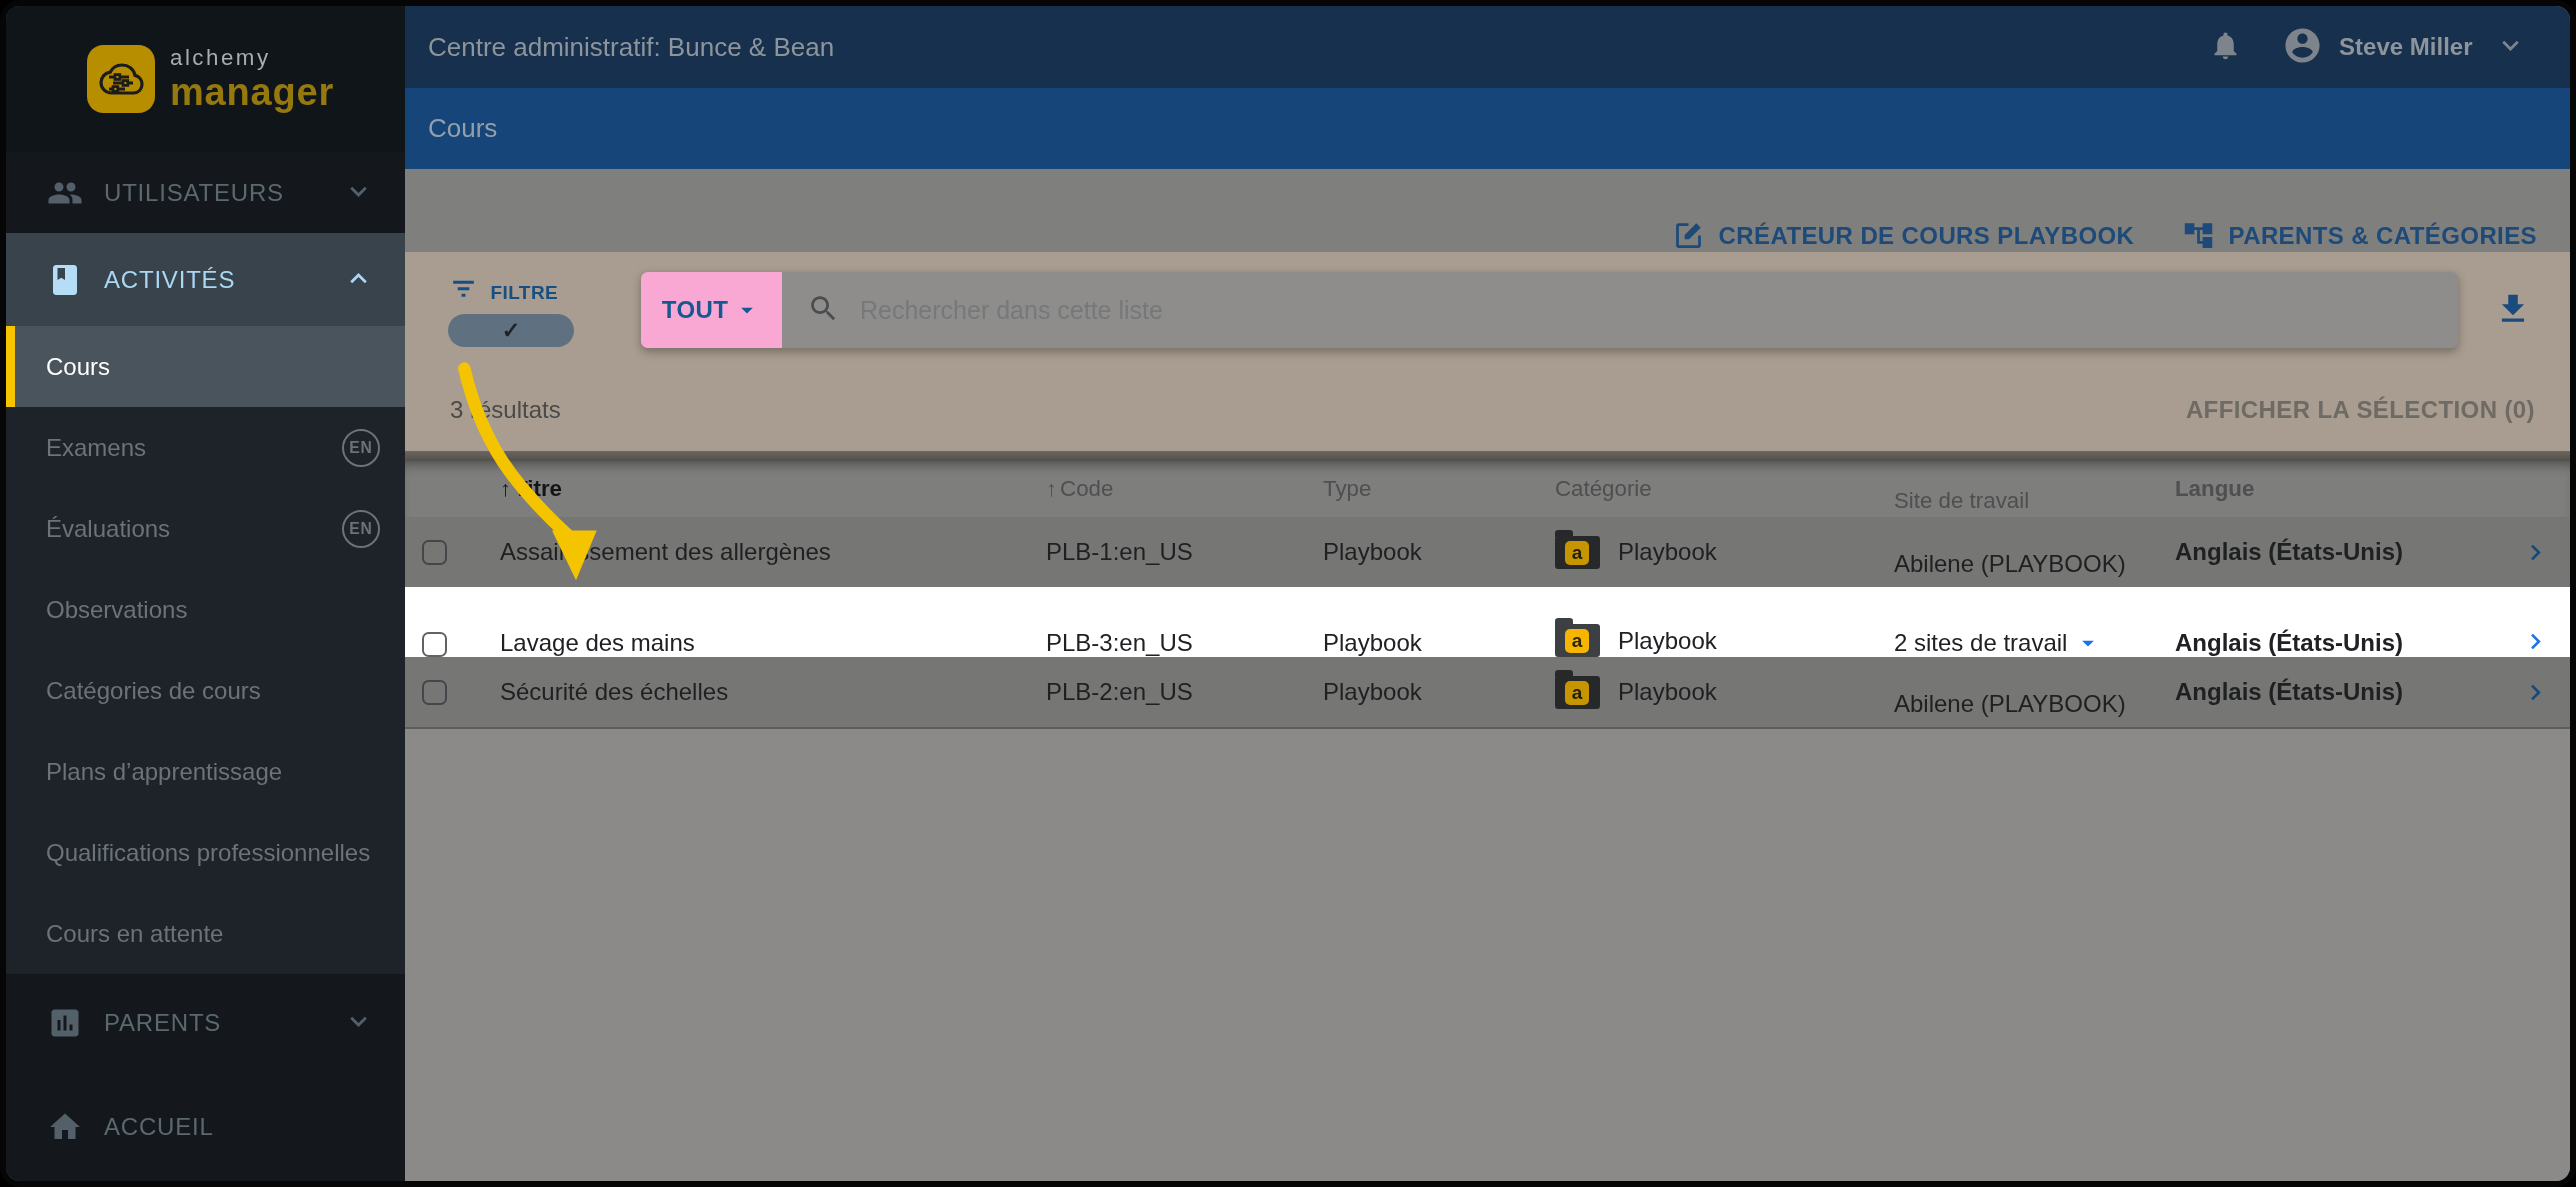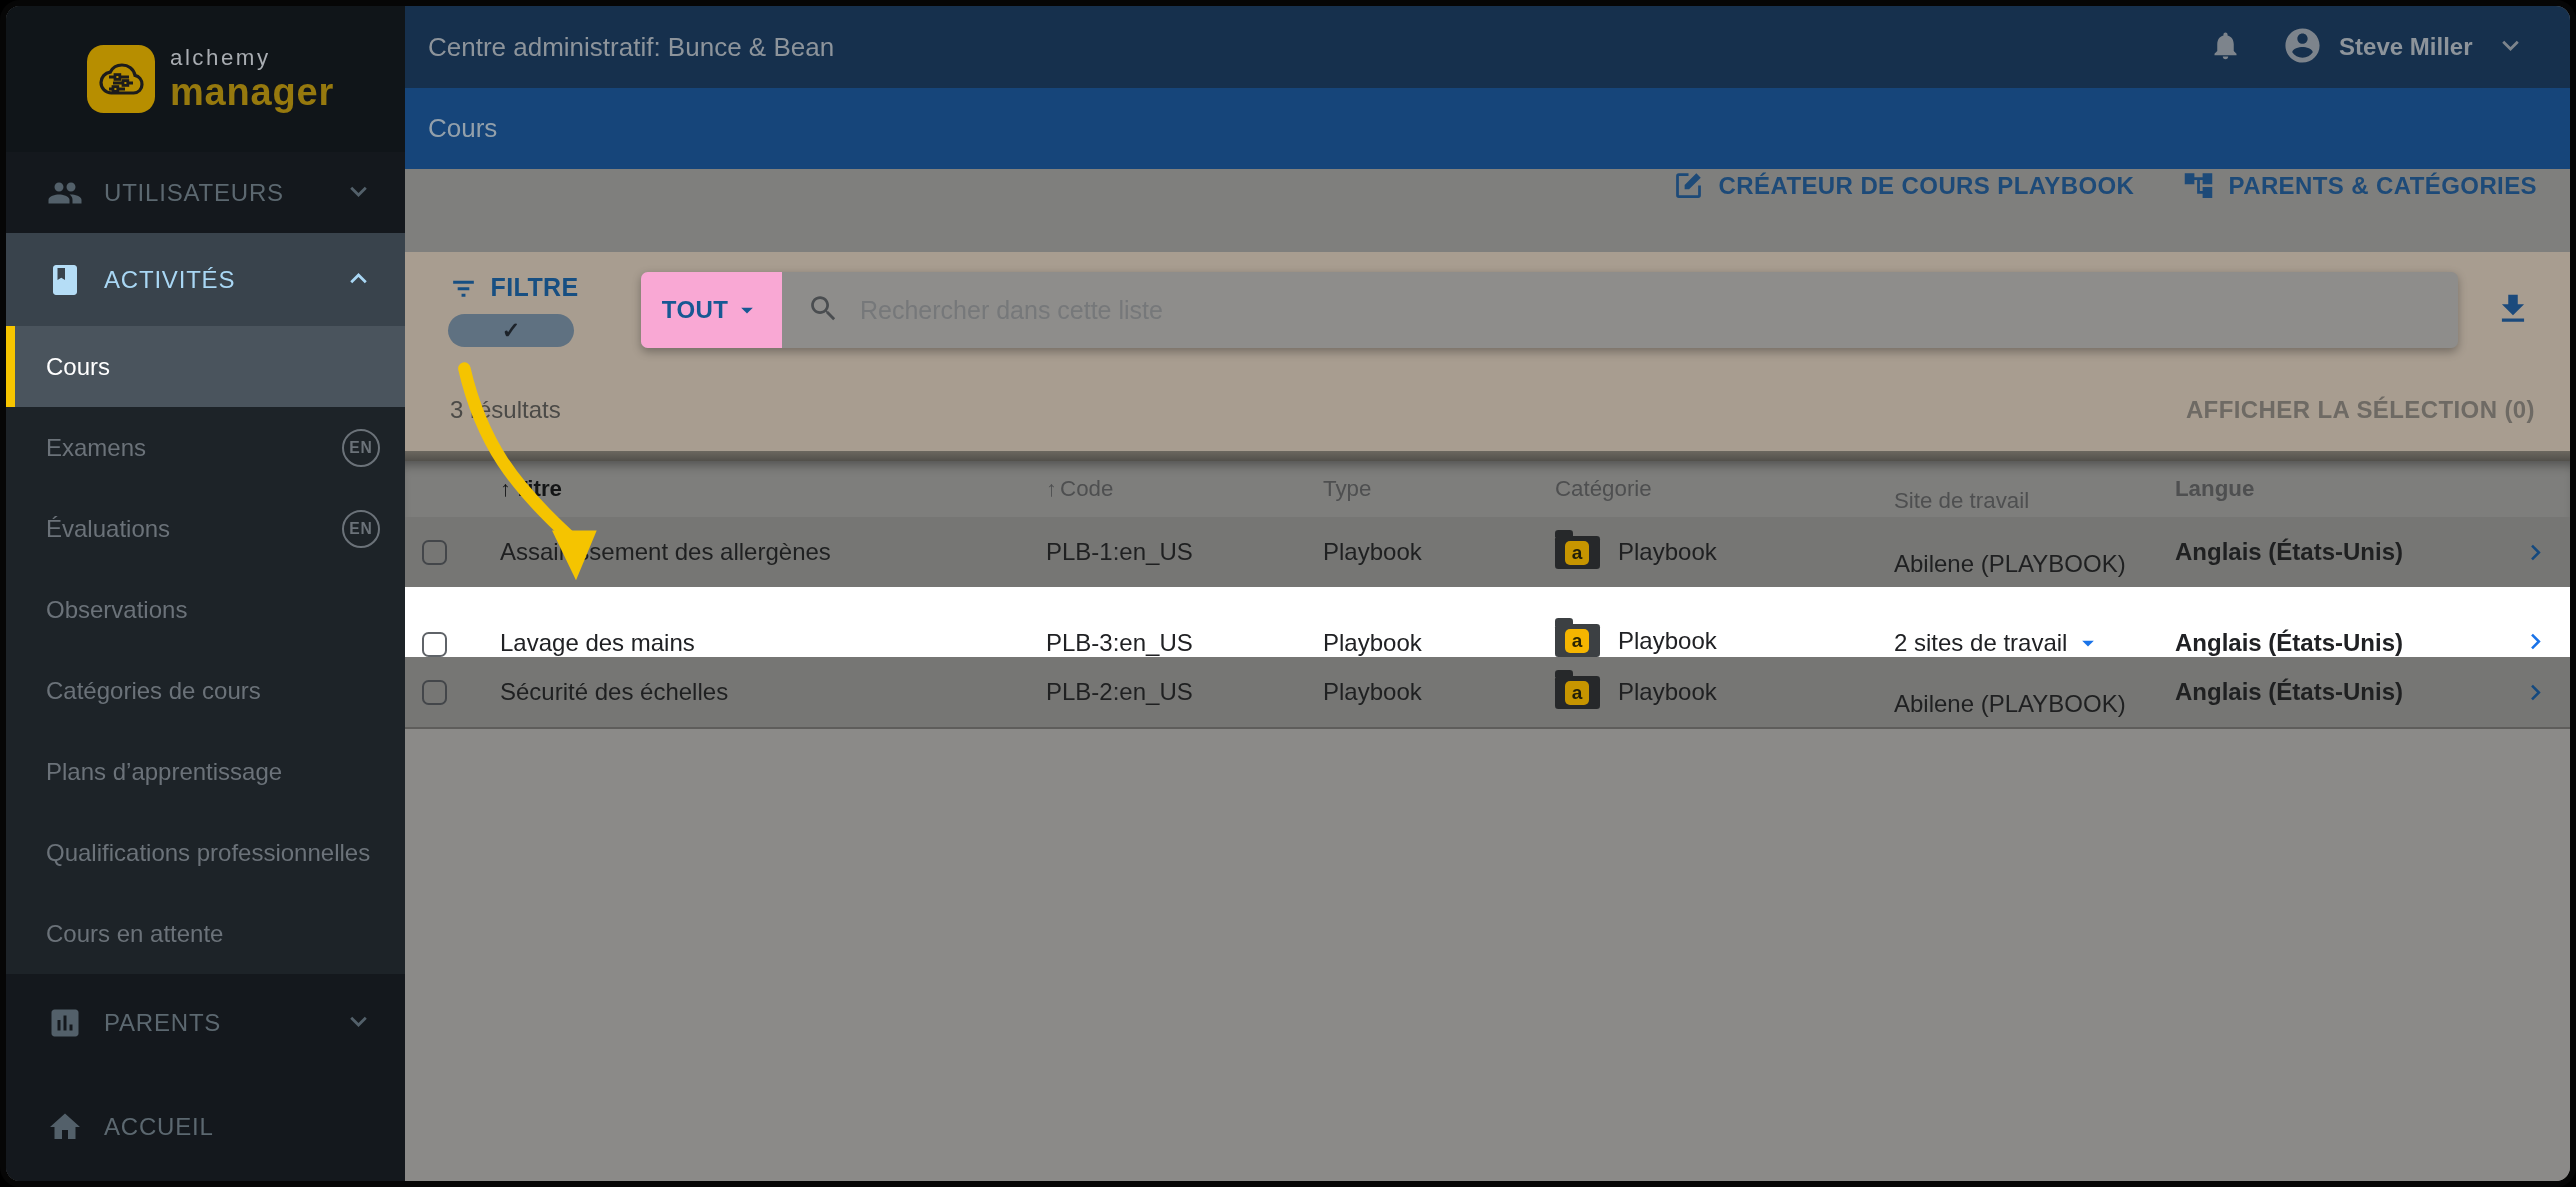--- a/index.html
+++ b/index.html
@@ -47,27 +47,27 @@
   .bell svg{width:33px;height:33px;}
   .avatar{margin-left:40px;}
   .avatar svg{width:41px;height:41px;}
   .user-name{margin-left:16.5px;font-size:24px;font-weight:bold;color:#8d949b;}
   .user-chev{margin-left:21.5px;}
   .user-chev svg{width:33px;height:33px;}
 
   .bar2{height:81px;background:#16457a;display:flex;align-items:center;padding-left:23px;}
   .bar2-label{font-size:26px;font-weight:500;color:#93a0ab;}
 
-  .actions-row{height:83px;background:#7f7f7d;display:flex;align-items:flex-start;justify-content:flex-end;padding-right:33px;}
+  .actions-row{height:83px;background:#7f7f7d;display:flex;align-items:flex-end;justify-content:flex-end;padding-right:33px;}
   .action-link{display:flex;align-items:center;color:#1d4a78;font-size:24px;font-weight:bold;letter-spacing:0.4px;cursor:pointer;margin-left:48px;}
   .action-link svg{width:33px;height:33px;fill:#1d4a78;margin-right:13.2px;}
 
   .filter-row{height:116px;background:#a89d90;display:flex;align-items:center;padding:0 38px 0 43px;}
   .filter-block{display:flex;flex-direction:column;align-items:flex-start;width:157px;flex:0 0 157px;}
-  .filter-label-row{display:flex;align-items:flex-start;color:#174f82;font-weight:bold;font-size:25px;letter-spacing:0.4px;}
+  .filter-label-row{display:flex;align-items:flex-end;color:#174f82;font-weight:bold;font-size:19px;letter-spacing:0.4px;}
   .filter-label-row svg{width:31px;height:31px;fill:#174f82;margin-right:11.6px;}
   .filter-pill{margin-top:10px;width:126px;height:33px;border-radius:18px;background:#5f7181;display:flex;align-items:center;justify-content:center;
     color:#1d232a;font-size:22.3px;font-weight:bold;cursor:pointer;}
   .search-card{flex:1;height:76px;margin-left:36px;background:#8e8d8b;border-radius:6.6px;display:flex;align-items:center;
     box-shadow:0 3.3px 10px rgba(0,0,0,0.30);overflow:hidden;}
   .scope-seg{width:141px;height:76px;background:#f9a8d4;display:flex;align-items:center;justify-content:center;cursor:pointer;flex:0 0 141px;}
   .scope-seg .scope-label{color:#175893;font-size:24px;font-weight:bold;letter-spacing:0.4px;}
   .scope-seg svg{width:28px;height:28px;fill:#175893;margin-left:5px;}
   .search-icon{margin-left:25px;}
   .search-icon svg{width:33px;height:33px;fill:#4a4d50;}

